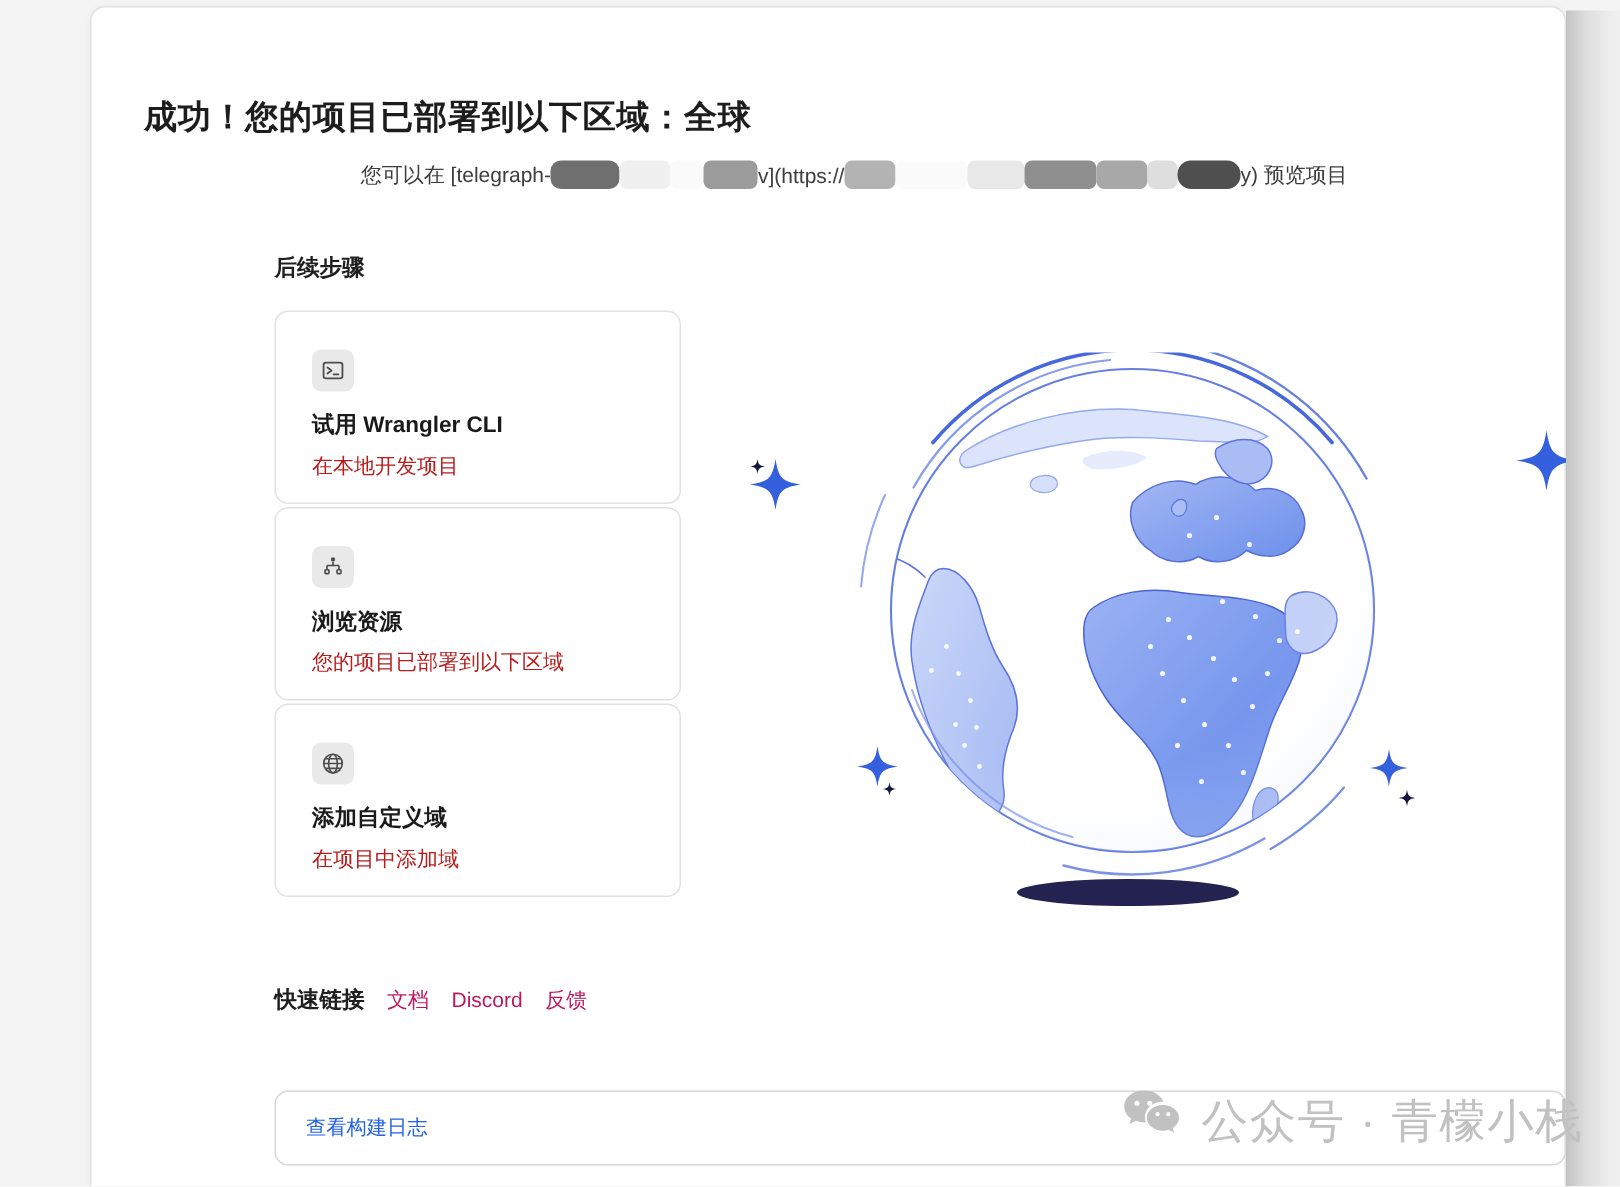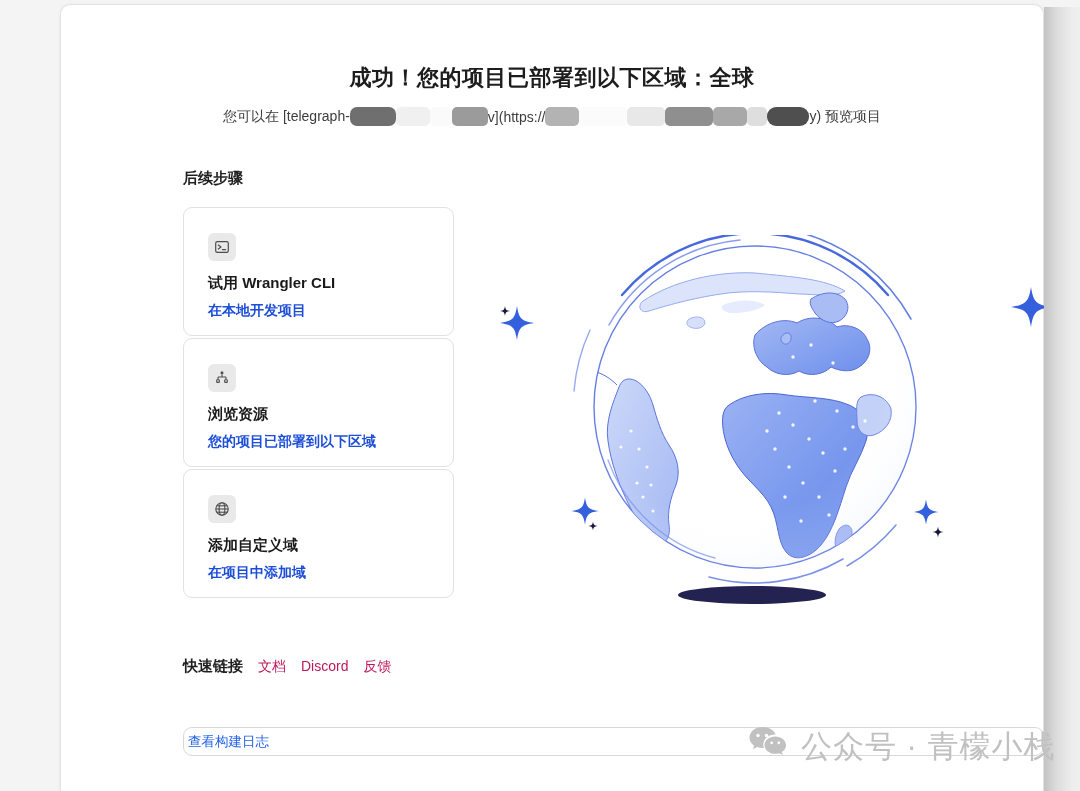--- a/index.html
+++ b/index.html
@@ -32,21 +32,22 @@
     left: 1044px; top: 7px;
     width: 36px; height: 784px;
     background: linear-gradient(90deg, #c3c3c3 0%, #dcdcdc 35%, #ececec 75%, #f0f0f0 100%);
     z-index: 30;
   }
   
   .header {
     position: absolute;
     left: 0; top: 58px;
     width: 100%;
-    text-align: center;
+    text-align: left;
+    padding-left: 35px;
   }
   .page-title {
     font-size: 22px;
     font-weight: 700;
     color: #1d1d1d;
     letter-spacing: 0.5px;
   }
   .subtitle-row {
     margin-top: 13px;
     display: flex;
@@ -96,22 +97,21 @@
   }
   .card-title {
     margin-top: 13px;
     font-size: 15px;
     font-weight: 700;
     color: #1a1a1a;
   }
   .card-desc {
     margin-top: 9px;
     font-size: 14px;
-    color: #1d4ed8;
-    font-weight: bold;
+    color: #b91c1c;
   }
   .quick-links {
     position: absolute;
     left: 122px; top: 640px;
     display: flex;
     align-items: baseline;
     gap: 15px;
     white-space: nowrap;
     margin-top: 12px;
   }
@@ -123,27 +123,27 @@
   a.qlink {
     font-size: 14px;
     color: #be185d;
     text-decoration: none;
     cursor: pointer;
   }
   
   .build-log-box {
     position: absolute;
     left: 122px; top: 722px;
-    width: 861px; height: 29px;
+    width: 861px; height: 50px;
     border: 1px solid #d8d8d8;
     border-radius: 9px;
     background: #fff;
     display: flex;
     align-items: center;
-    padding-left: 4px;
+    padding-left: 20px;
     cursor: pointer;
   }
   .build-log-label {
     font-size: 13.5px;
     color: #2162e8;
   }
   
   .globe-wrap {
     position: absolute;
     left: 432px; top: 230px;

